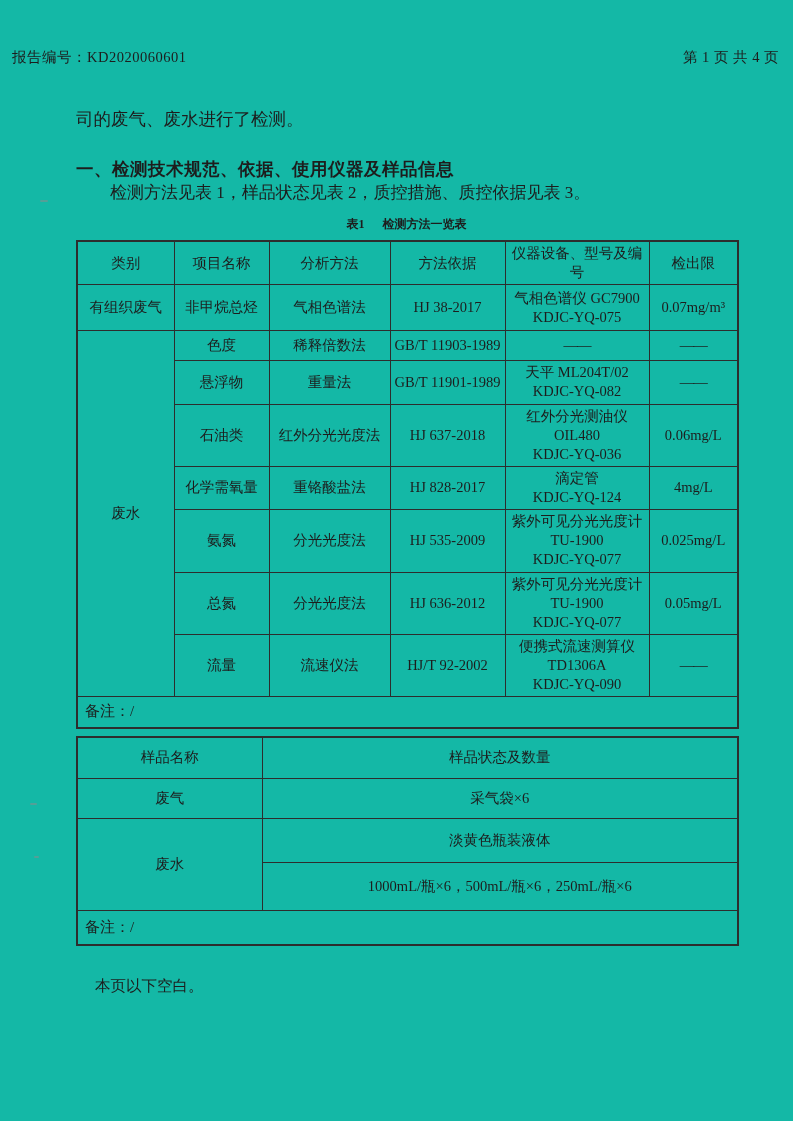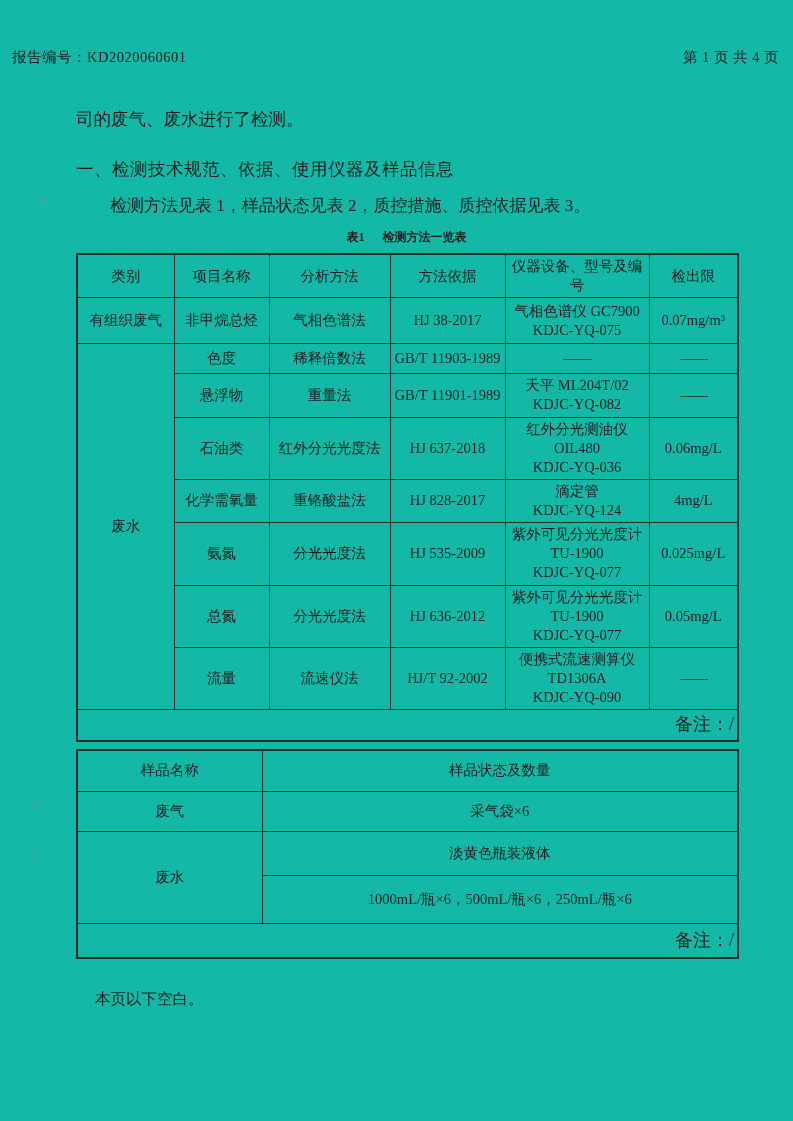--- a/index.html
+++ b/index.html
@@ -20,22 +20,22 @@
     padding:48px 14px 0 12px;
     font-size:14.5px; letter-spacing:0.5px;
   }
 
   
   .intro { margin-top:30px; font-size:17.5px; line-height:44px; }
   .intro .l1 { display:block; text-indent:2em; }
   .intro .l2 { display:block; }
 
   
-  .sec-heading { margin-top:16px; font-size:17.5px; font-weight:normal; letter-spacing:0.5px; }
-  .sec-subline { margin-top:13px; font-size:17px; text-indent:2em; }
+  .sec-heading { margin-top:16px; font-size:17.5px; font-weight:bold; letter-spacing:0.5px; }
+  .sec-subline { margin-top:0; font-size:17px; text-indent:2em; }
 
   
   .tbl-caption { margin-top:12px; text-align:center; font-size:12px; font-weight:bold; }
   .tbl-caption .cap-prefix { margin-right:18px; }
 
   
   table { border-collapse:collapse; width:661px; table-layout:fixed; }
   table.t1 { margin-top:7px; }
   table.t2 { margin-top:7px; }
   td, th {
@@ -54,21 +54,21 @@
   .t1 tr.r5 { height:40px;margin-left:40px; }
   .t1 tr.r6 { height:53px; }
   .t1 tr.r7 { height:53px; }
   .t1 tr.r8 { height:53px; }
   .t1 tr.r-note { height:31px; }
   .t2 tr.r-head { height:42px; }
   .t2 tr.r1 { height:40px; }
   .t2 tr.r2 { height:44px; }
   .t2 tr.r3 { height:48px; }
   .t2 tr.r-note { height:34px; }
-  td.note-cell { text-align:right; padding-left:7px; font-size:18px; }
+  td.note-cell { text-align:left; padding-left:7px; font-size:15px; }
   .dash { letter-spacing:-1px; }
 
   
   .footer-line { margin-top:30px; padding-left:19px; font-size:15.5px; }
 
   
   .artifact { position:absolute; background:#8a8a8a; opacity:.55; border-radius:1px; }
   .a1 { left:40px; top:200px; width:8px; height:2px; }
   .a2 { left:30px; top:803px; width:7px; height:2px; }
   .a3 { left:34px; top:856px; width:5px; height:2px; }

